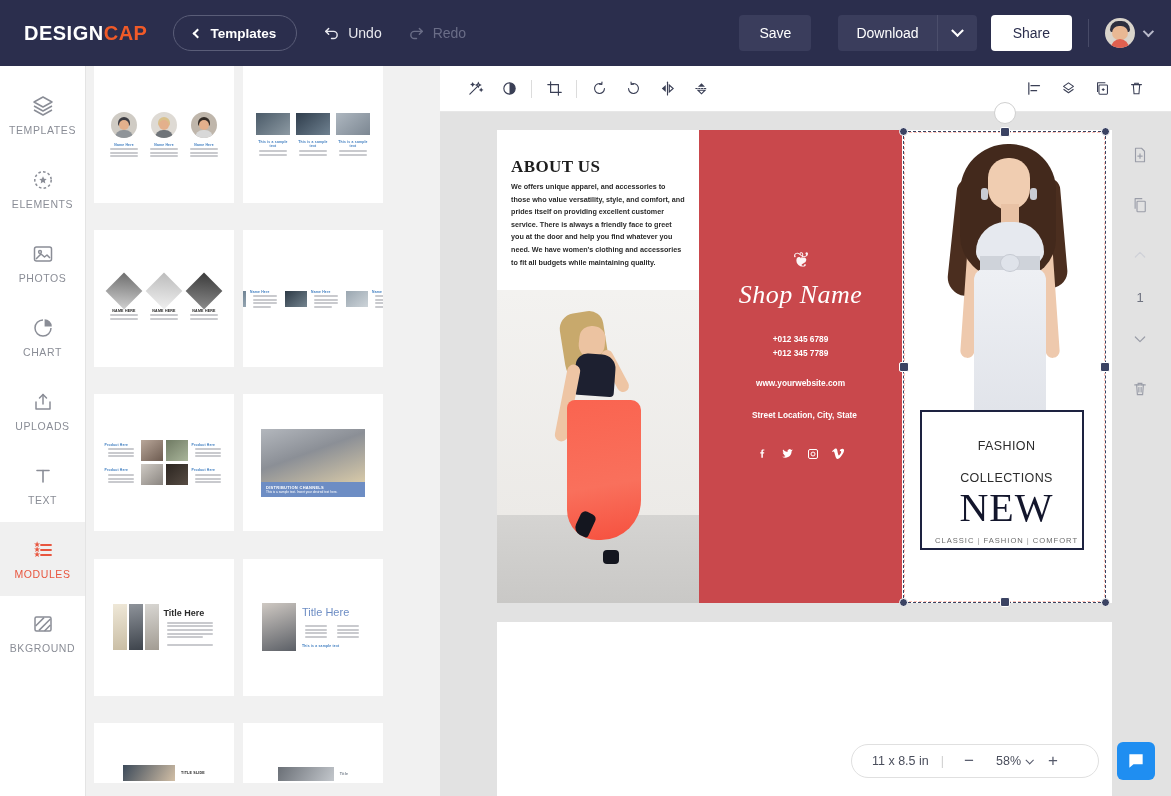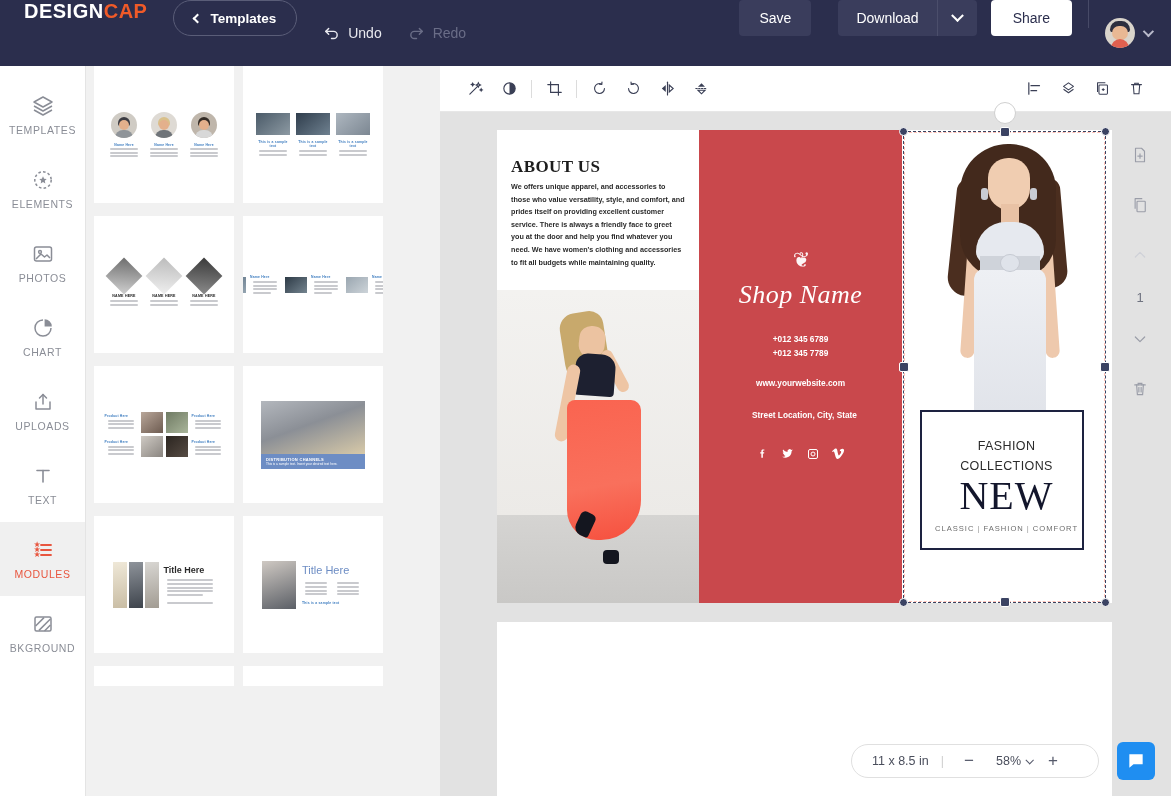--- a/index.html
+++ b/index.html
@@ -7,21 +7,21 @@
   body {
     font-family: "Liberation Sans", sans-serif;
     background:#e2e2e2;
     -webkit-font-smoothing:antialiased;
   }
   .app { position:relative; width:1171px; height:796px; }
 
   
   .topbar{
     position:absolute; left:0; top:0; width:1171px; height:66px;
-    background:#2b2e4d; display:flex; 
+    background:#2b2e4d; display:flex; align-items:center;
   }
   .logo{ margin-left:24px; font-size:20px; font-weight:bold; letter-spacing:.5px; }
   .logo .l1{ color:#ffffff; }
   .logo .l2{ color:#f05a28; }
   .tpl-btn{
     margin-left:26px; height:36px; padding:0 20px; border:1px solid #5a5d78;
     border-radius:18px; display:flex; align-items:center; gap:9px;
     color:#fff; font-size:13.5px; font-weight:bold; cursor:pointer; background:transparent;
   }
   .chev-l{ display:inline-block; width:7px; height:7px; border-left:2px solid #fff; border-bottom:2px solid #fff; transform:rotate(45deg); }
@@ -86,21 +86,21 @@
   .panel-back{
     position:absolute; left:22px; top:16px; width:22px; height:22px; cursor:pointer;
     display:flex; align-items:center; justify-content:center;
   }
   .panel-back i{ width:9px; height:9px; border-left:2px solid #2e3142; border-bottom:2px solid #2e3142; transform:rotate(45deg); display:block; }
   .panel-title{
     width:100%; text-align:center; font-size:15px; color:#2e3142;
   }
   .thumbs{
     padding:0 8px; display:flex; flex-wrap:wrap; gap:13px 9px;
-    height:620px; overflow:hidden;
+    height:731px; overflow:hidden;
   }
   .thumb{
     width:140px; height:137px; background:#fff; cursor:pointer;
     display:flex; align-items:center; justify-content:center; overflow:hidden; position:relative;
   }
   
   .row3{ display:flex; gap:6px; align-items:flex-start; }
   .mini-col{ width:34px; text-align:center; }
   .circ{ width:26px; height:26px; border-radius:50%; margin:0 auto 5px; background:#cfcbc4; position:relative; overflow:hidden; }
   .circ .hd{ position:absolute; left:7px; top:5px; width:12px; height:9px; background:#3b3b42; border-radius:6px 6px 2px 2px; }
@@ -771,21 +771,21 @@
               <div class="mb-ear2"></div>
             <div class="mb-neck"></div>
               <div class="mb-dress"></div>
             <div class="mb-bust"></div>
               <div class="mb-belt"></div>
               <div class="mb-gem"></div>
           </div>
         </div>
         <div class="newbox">
           <div class="nb-1">FASHION</div>
-          <div class="nb-1" style="margin-top:0">COLLECTIONS</div>
+          <div class="nb-1" style="margin-top:12px">COLLECTIONS</div>
           <div class="nb-new">NEW</div>
           <div class="nb-sub">
             <span>CLASSIC</span><i>|</i><span>FASHION</span><i>|</i><span>COMFORT</span>
           </div>
         </div>
       </div>
     </div>
 
     <div class="selection">
       <div class="sel-inner"></div>

